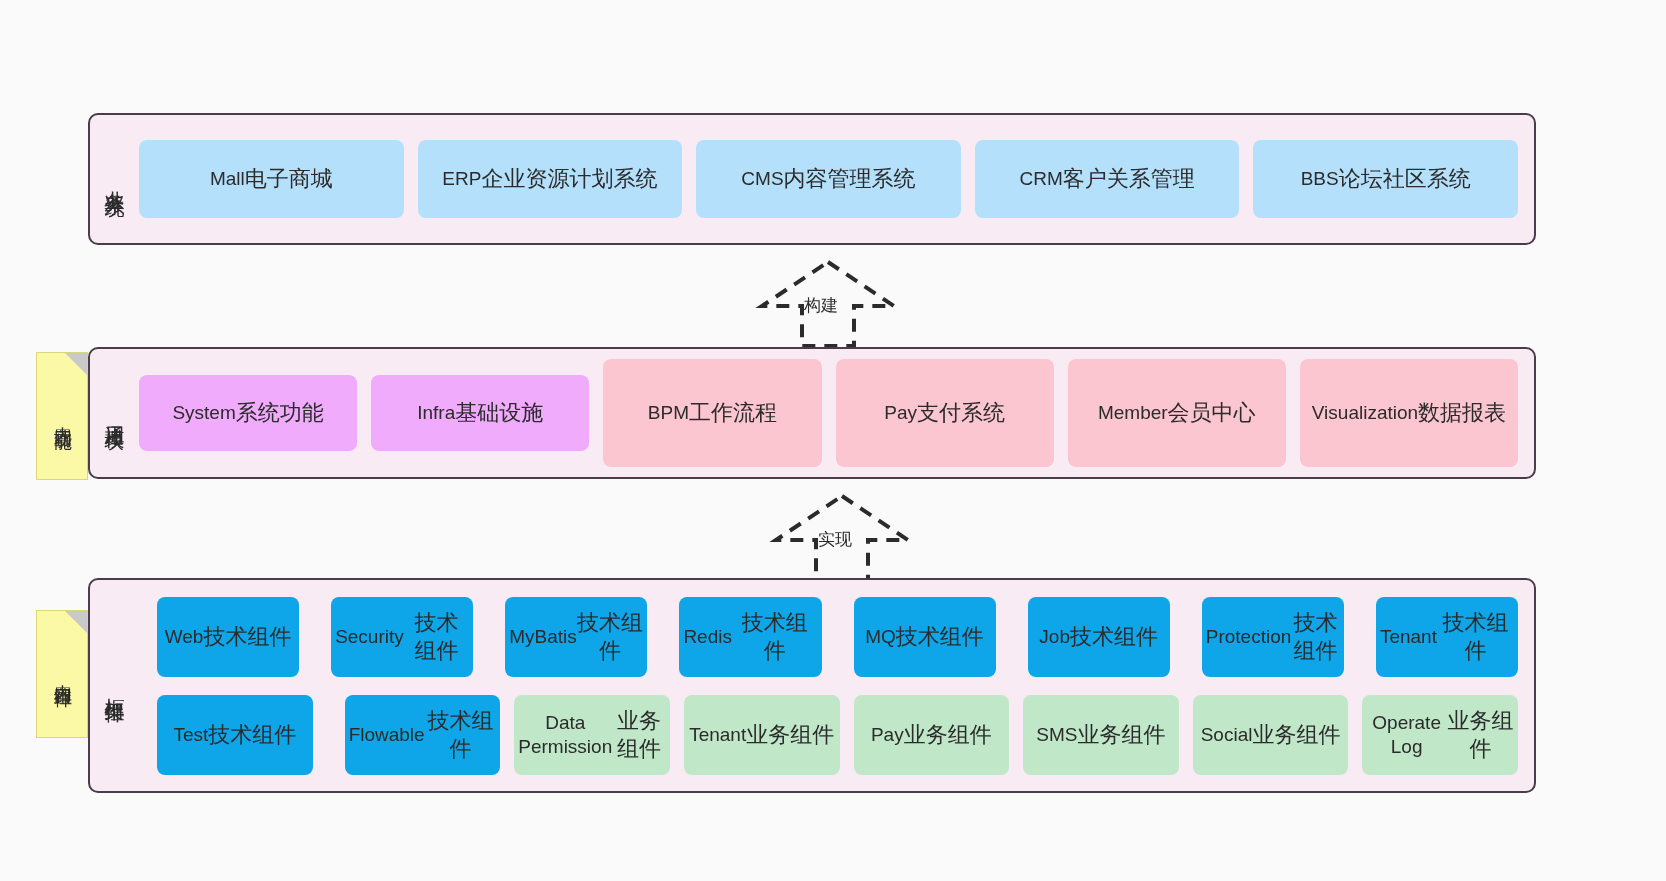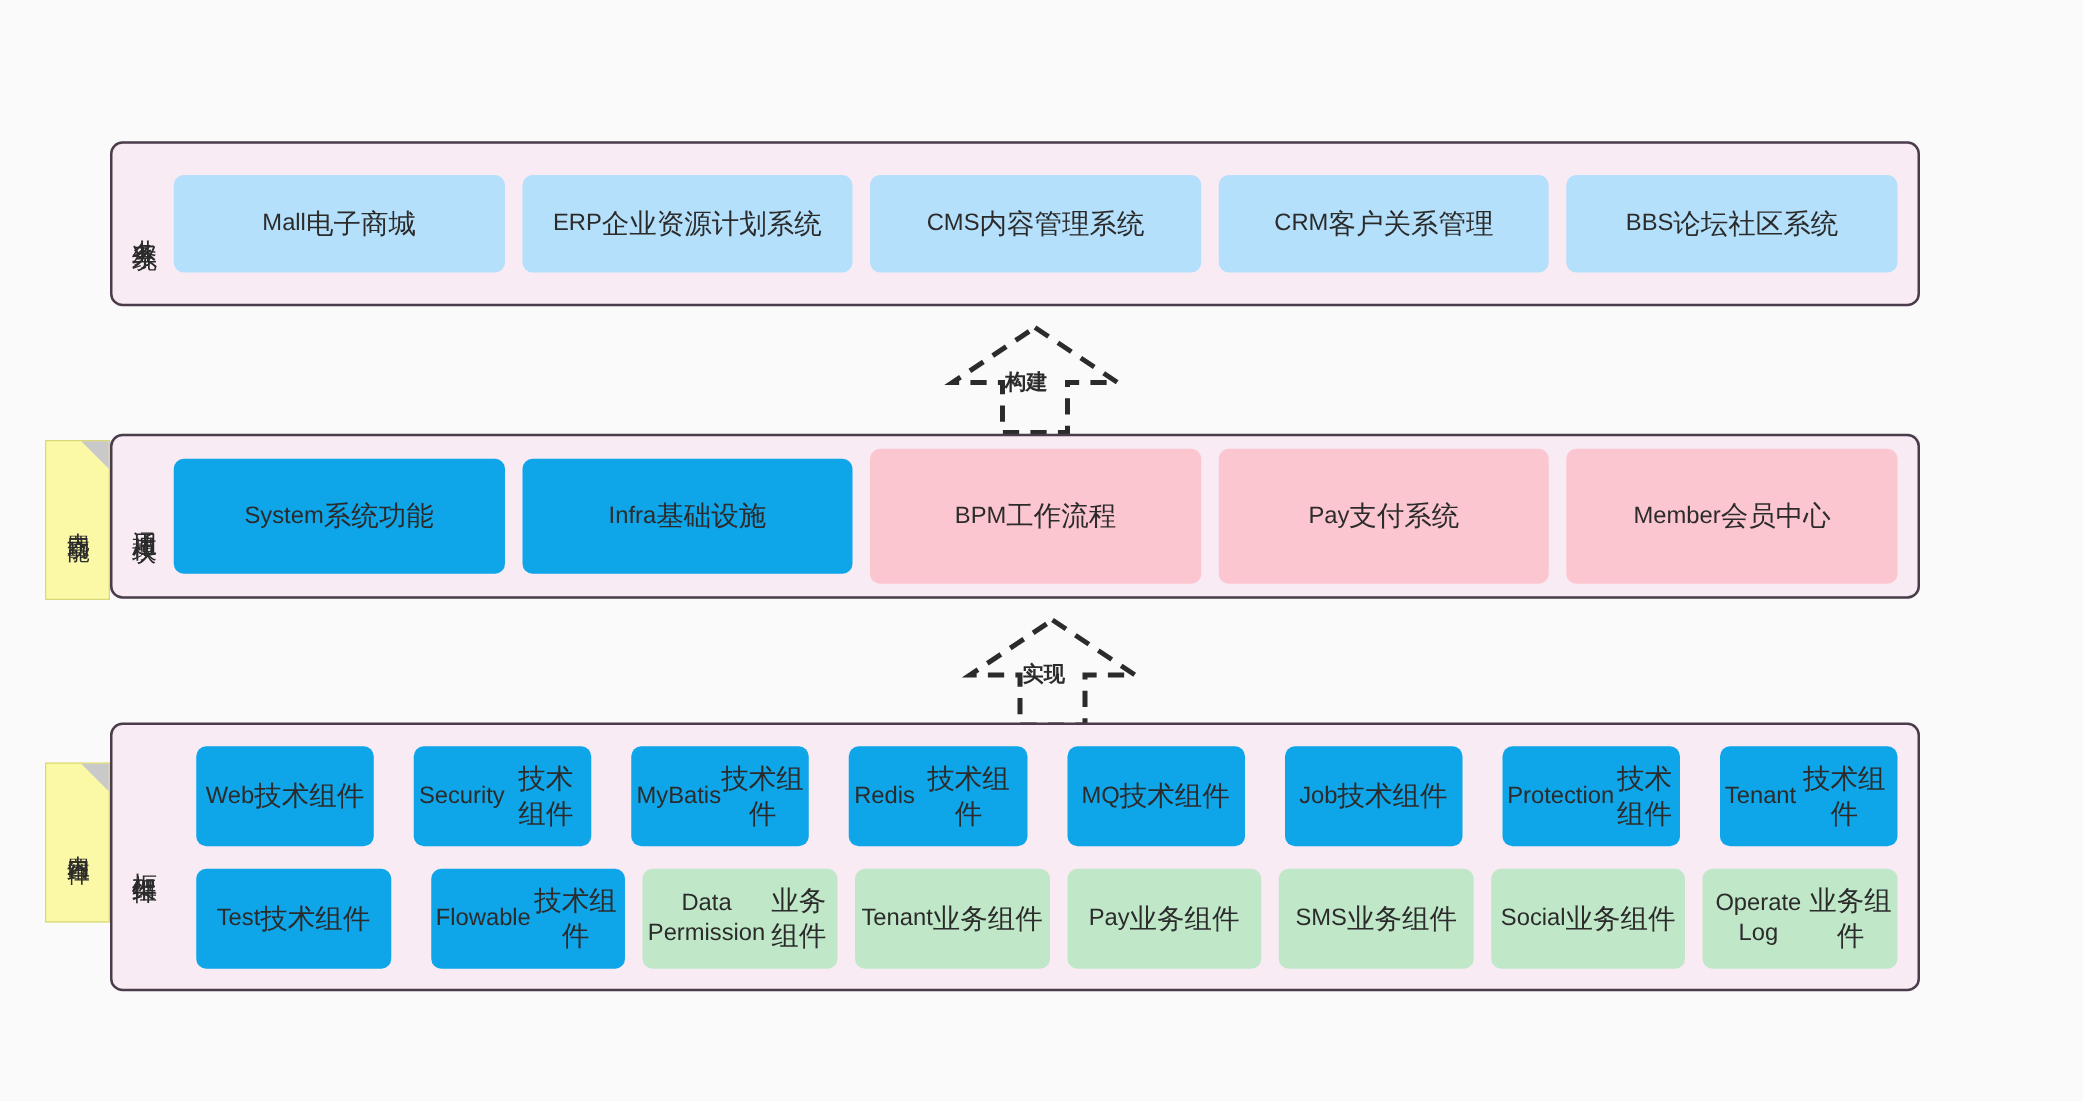--- a/index.html
+++ b/index.html
@@ -75,21 +75,21 @@
     text-align: center;
     color: #2b2b2b;
     box-sizing: border-box;
     padding: 6px 4px;
     line-height: 1.25;
   }
   .card .t1 { font-size: 19px; }
   .card .t2 { font-size: 22px; }
 
   .card.blue      { background: #b5e0fb; height: 78px; }
-  .card.red       { background: #0ea5e9; height: 92px; }
+  .card.red       { background: #f0abfc; height: 76px; }
   .card.pink      { background: #fcc6d0; height: 108px; }
   .card.green     { background: #0ea5e9; height: 80px; margin-left: 18px; }
   .card.lightgreen{ background: #bfe7c8; height: 80px; }
 
   
   .sticky {
     position: absolute;
     background: #fbf9a6;
     border: 1px solid #d9d77a;
     box-sizing: border-box;
@@ -122,21 +122,20 @@
     position: absolute;
   }
   .gen-arrow svg { display: block; overflow: visible; }
   .gen-arrow .gen-label {
     position: absolute;
     font-size: 17px;
     color: #2b2b2b;
     background: transparent;
     white-space: nowrap;
     user-select: none;
-    font-weight: bold;
   }
 </style>
 </head>
 <body>
 
 <div class="layer" id="layer-business" style="left:88px; top:113px; width:1448px; height:132px;">
   <div class="layer-caption">业务系统</div>
   <div class="layer-body" id="business-body">
       <div class="card blue">
         <div class="t1">Mall</div>
@@ -189,20 +188,24 @@
         <div class="t2">工作流程</div>
       </div>
       <div class="card pink">
         <div class="t1">Pay</div>
         <div class="t2">支付系统</div>
       </div>
       <div class="card pink">
         <div class="t1">Member</div>
         <div class="t2">会员中心</div>
       </div>
+      <div class="card pink">
+        <div class="t1">Visualization</div>
+        <div class="t2">数据报表</div>
+      </div>
     </div>
 </div>
 
 <div class="gen-arrow" id="arrow-implement" style="left:772px; top:492px; width:140px; height:90px;text-align:center;">
   <svg width="140" height="90" viewBox="0 0 140 90">
     <path d="M 70 4 L 136 48 L 96 48 L 96 88 L 44 88 L 44 48 L 4 48 Z" fill="none" stroke="#2b2b2b" stroke-width="4" stroke-dasharray="13,9" stroke-linejoin="miter"></path>
   </svg>
   <span class="gen-label" style="left:46px; top:36px;">实现</span>
 </div>
 

